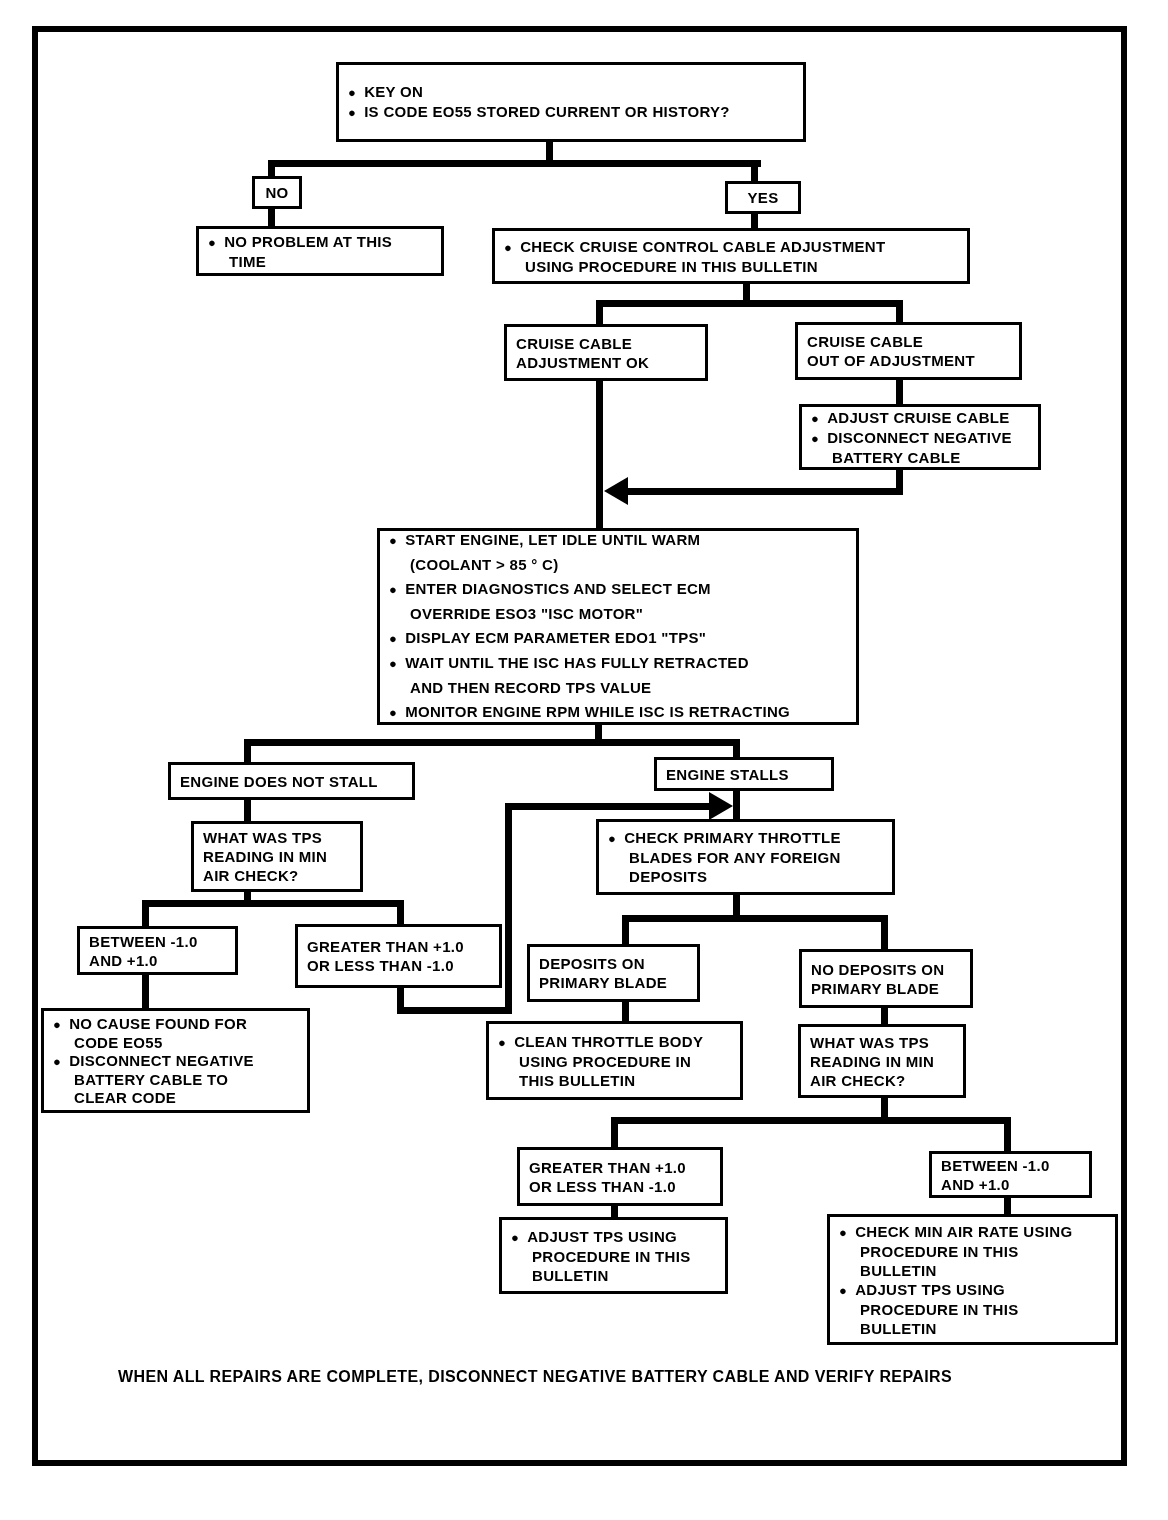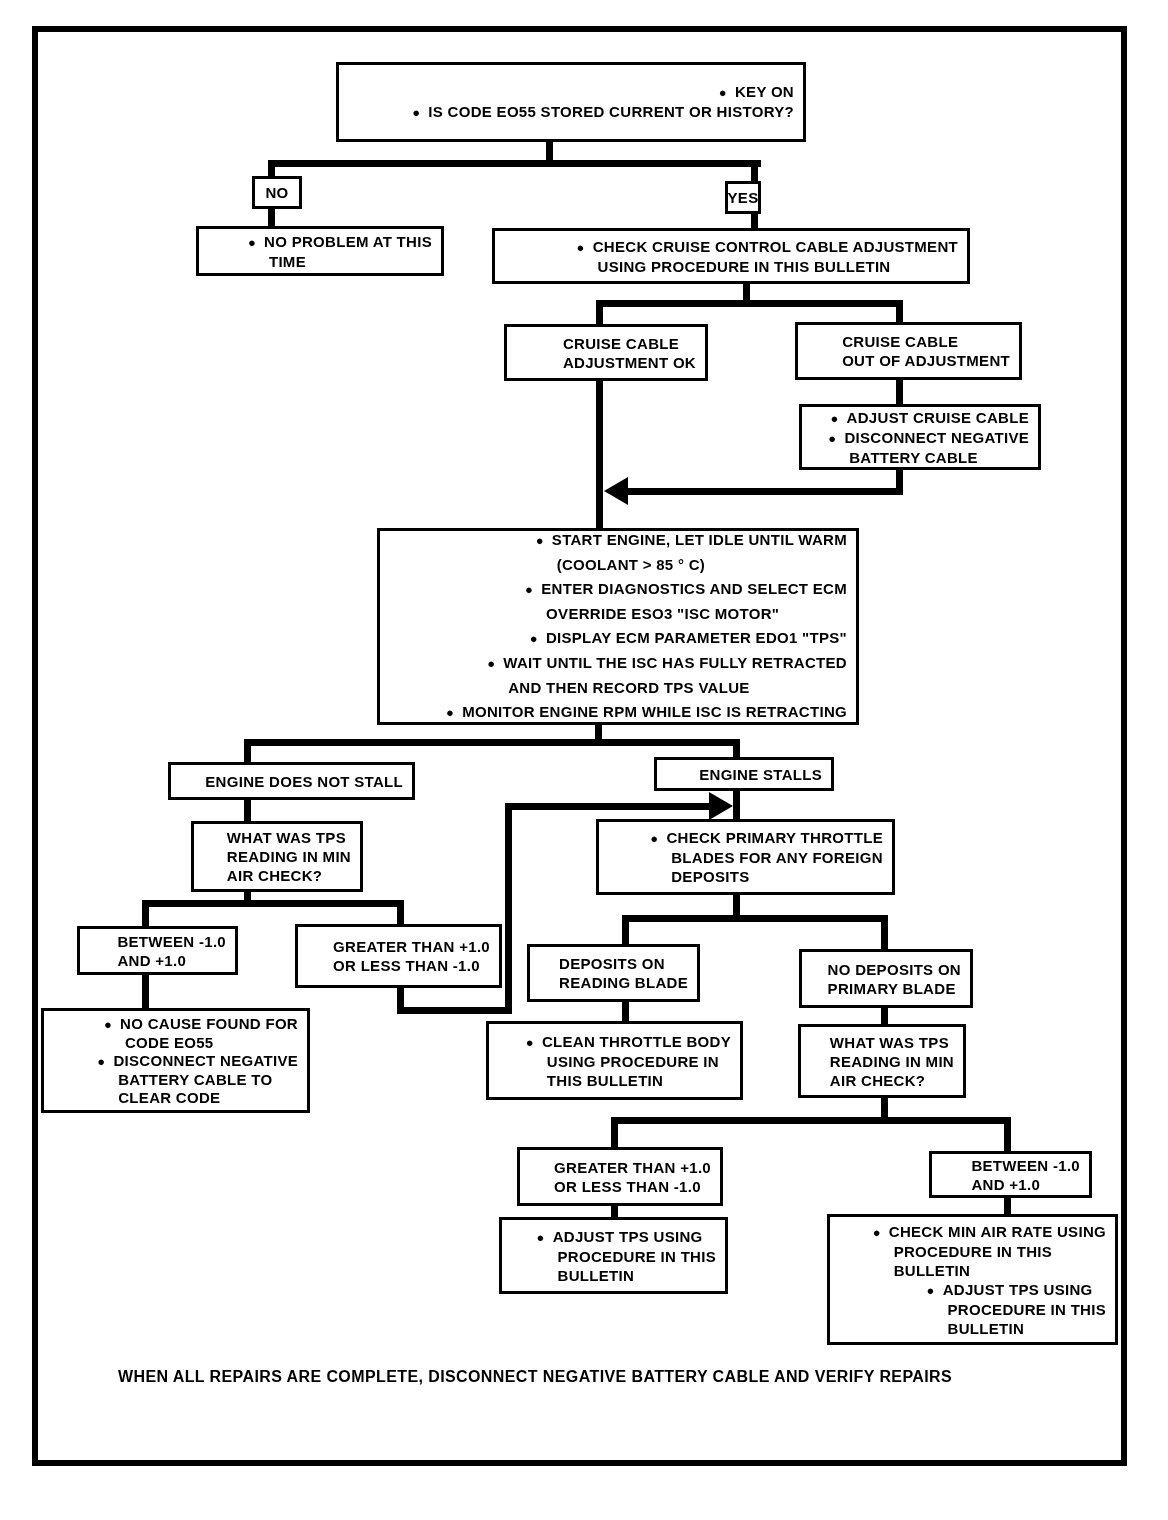--- a/index.html
+++ b/index.html
@@ -3,21 +3,21 @@
 <meta charset="utf-8">
 <style>
   html,body{margin:0;padding:0;background:#fff;}
   #page{position:relative;width:1168px;height:1520px;background:#ffffff;overflow:hidden;
         font-family:"Liberation Sans",sans-serif;color:#000;}
   #frame{position:absolute;left:32px;top:26px;width:1095px;height:1440px;
          border:6px solid #000;box-sizing:border-box;}
   .node{position:absolute;box-sizing:border-box;border:3px solid #000;background:#fff;
         display:flex;flex-direction:column;justify-content:center;
         padding:6px 9px;font-weight:bold;font-size:15px;line-height:19px;
-        letter-spacing:0.3px;align-items:flex-end;}
+        letter-spacing:0.3px;}
   .node.center{align-items:center;padding:2px;}
   .li{white-space:pre-line;}
   .li.b{padding-left:21px;text-indent:-21px;}
   .li.b::before{content:"\25CF";font-size:13px;margin-right:8px;}
   .cline{position:absolute;background:#000;}
   .arrow{position:absolute;width:0;height:0;}
   .arrow.left{border-top:14px solid transparent;border-bottom:14px solid transparent;
               border-right:24px solid #000;}
   .arrow.right{border-top:14px solid transparent;border-bottom:14px solid transparent;
                border-left:24px solid #000;}
@@ -75,21 +75,21 @@
       <div class="arrow right" style="left: 709px; top: 792px;"></div>
     </div>
   <div id="nodes-layer">
       <div class="node" style="left: 336px; top: 62px; width: 470px; height: 80px;">
         <div class="li b">KEY ON</div>
         <div class="li b">IS CODE EO55 STORED CURRENT OR HISTORY?</div>
       </div>
       <div class="node center" style="left: 252px; top: 176px; width: 50px; height: 33px;">
         <div class="li">NO</div>
       </div>
-      <div class="node center" style="left: 725px; top: 181px; width: 36px; height: 33px;">
+      <div class="node center" style="left: 725px; top: 181px; width: 76px; height: 33px;">
         <div class="li">YES</div>
       </div>
       <div class="node" style="left: 160px; top: 226px; width: 248px; height: 50px; margin-left: 36px;">
         <div class="li b">NO PROBLEM AT THIS
 TIME</div>
       </div>
       <div class="node" style="left: 492px; top: 228px; width: 478px; height: 56px;">
         <div class="li b">CHECK CRUISE CONTROL CABLE ADJUSTMENT
 USING PROCEDURE IN THIS BULLETIN</div>
       </div>
@@ -142,21 +142,21 @@
 BATTERY CABLE TO
 CLEAR CODE</div>
       </div>
       <div class="node" style="left: 596px; top: 819px; width: 299px; height: 76px;">
         <div class="li b">CHECK PRIMARY THROTTLE
 BLADES FOR ANY FOREIGN
 DEPOSITS</div>
       </div>
       <div class="node" style="left: 527px; top: 944px; width: 173px; height: 58px;">
         <div class="li">DEPOSITS ON
-READING BLADE</div>
+PRIMARY BLADE</div>
       </div>
       <div class="node" style="left: 799px; top: 949px; width: 174px; height: 59px;">
         <div class="li">NO DEPOSITS ON
 PRIMARY BLADE</div>
       </div>
       <div class="node" style="left: 486px; top: 1021px; width: 257px; height: 79px;">
         <div class="li b">CLEAN THROTTLE BODY
 USING PROCEDURE IN
 THIS BULLETIN</div>
       </div>

